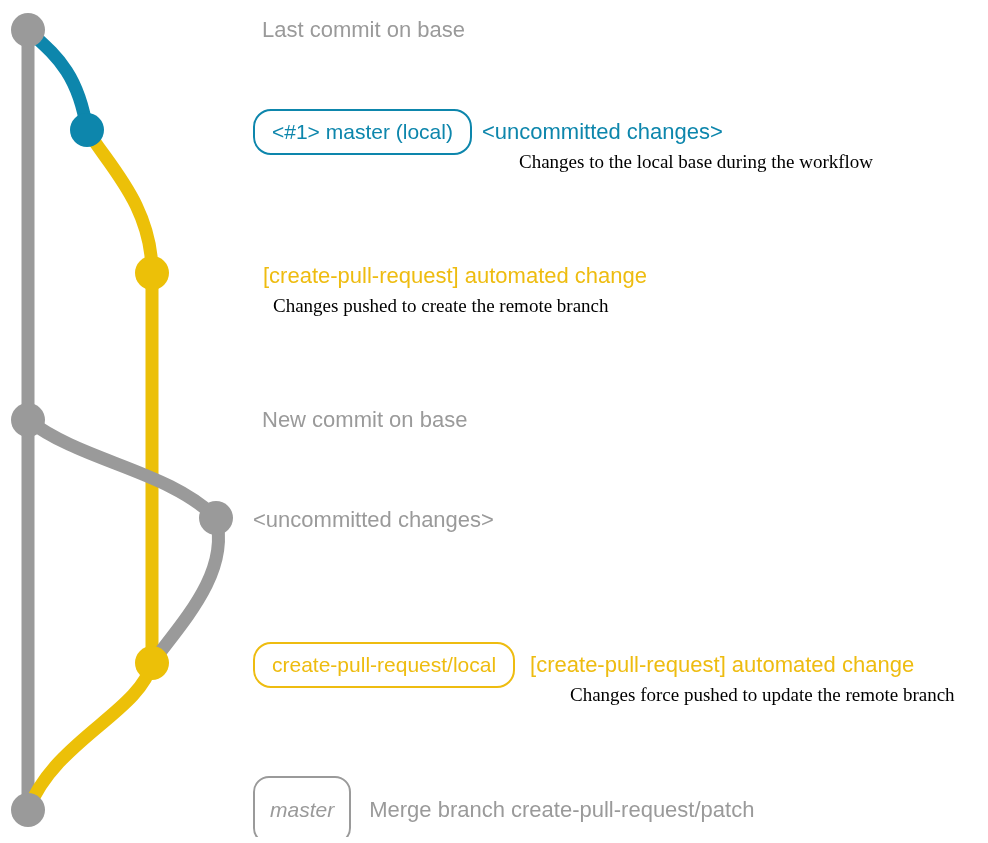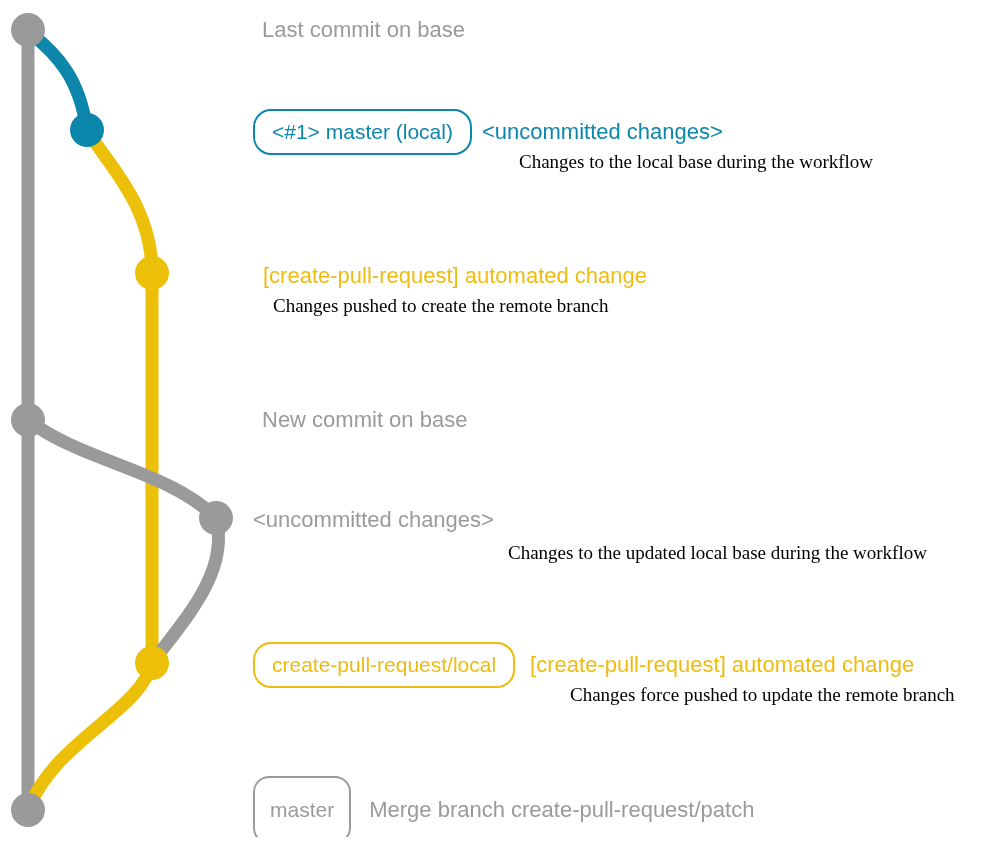--- a/index.html
+++ b/index.html
@@ -100,26 +100,25 @@
   <div class="abs desc" style="left:519px; top:161px;">Changes to the local base during the workflow</div>
 
   <div class="abs yellow-text" style="left:263px; top:276px;">[create-pull-request] automated change</div>
   <div class="abs gray-label" style="left:262px; top:420px;">New commit on base</div>
 
   <div class="abs desc" style="left:273px; top:305px;">Changes pushed to create the remote branch</div>
 
   <div class="flexrow gap10" style="left:253px; top:520px;">
     <div class="gray-label">&lt;uncommitted changes&gt;</div>
   </div>
-  <div class="abs desc" style="left:508px; top:552px;">Changes to the updated local base during the workflow</div>
 
   <div class="flexrow gap15" style="left:253px; top:665px;">
     <div class="badge badge-yellow">create-pull-request/local</div>
     <div class="yellow-text">[create-pull-request] automated change</div>
   </div>
   <div class="abs desc" style="left:570px; top:694px;">Changes force pushed to update the remote branch</div>
 
   <div class="flexrow gap18" style="left:253px; top:810px;">
-    <div class="badge badge-gray" style="height:32px; border-radius:16px; padding:16px 15px;">master</div>
+    <div class="badge badge-gray" style="height:32px; border-radius:16px; padding:16px 15px;font-style:italic;">master</div>
     <div class="gray-label">Merge branch create-pull-request/patch</div>
   </div>
 
 </div>
 
 </body></html>

